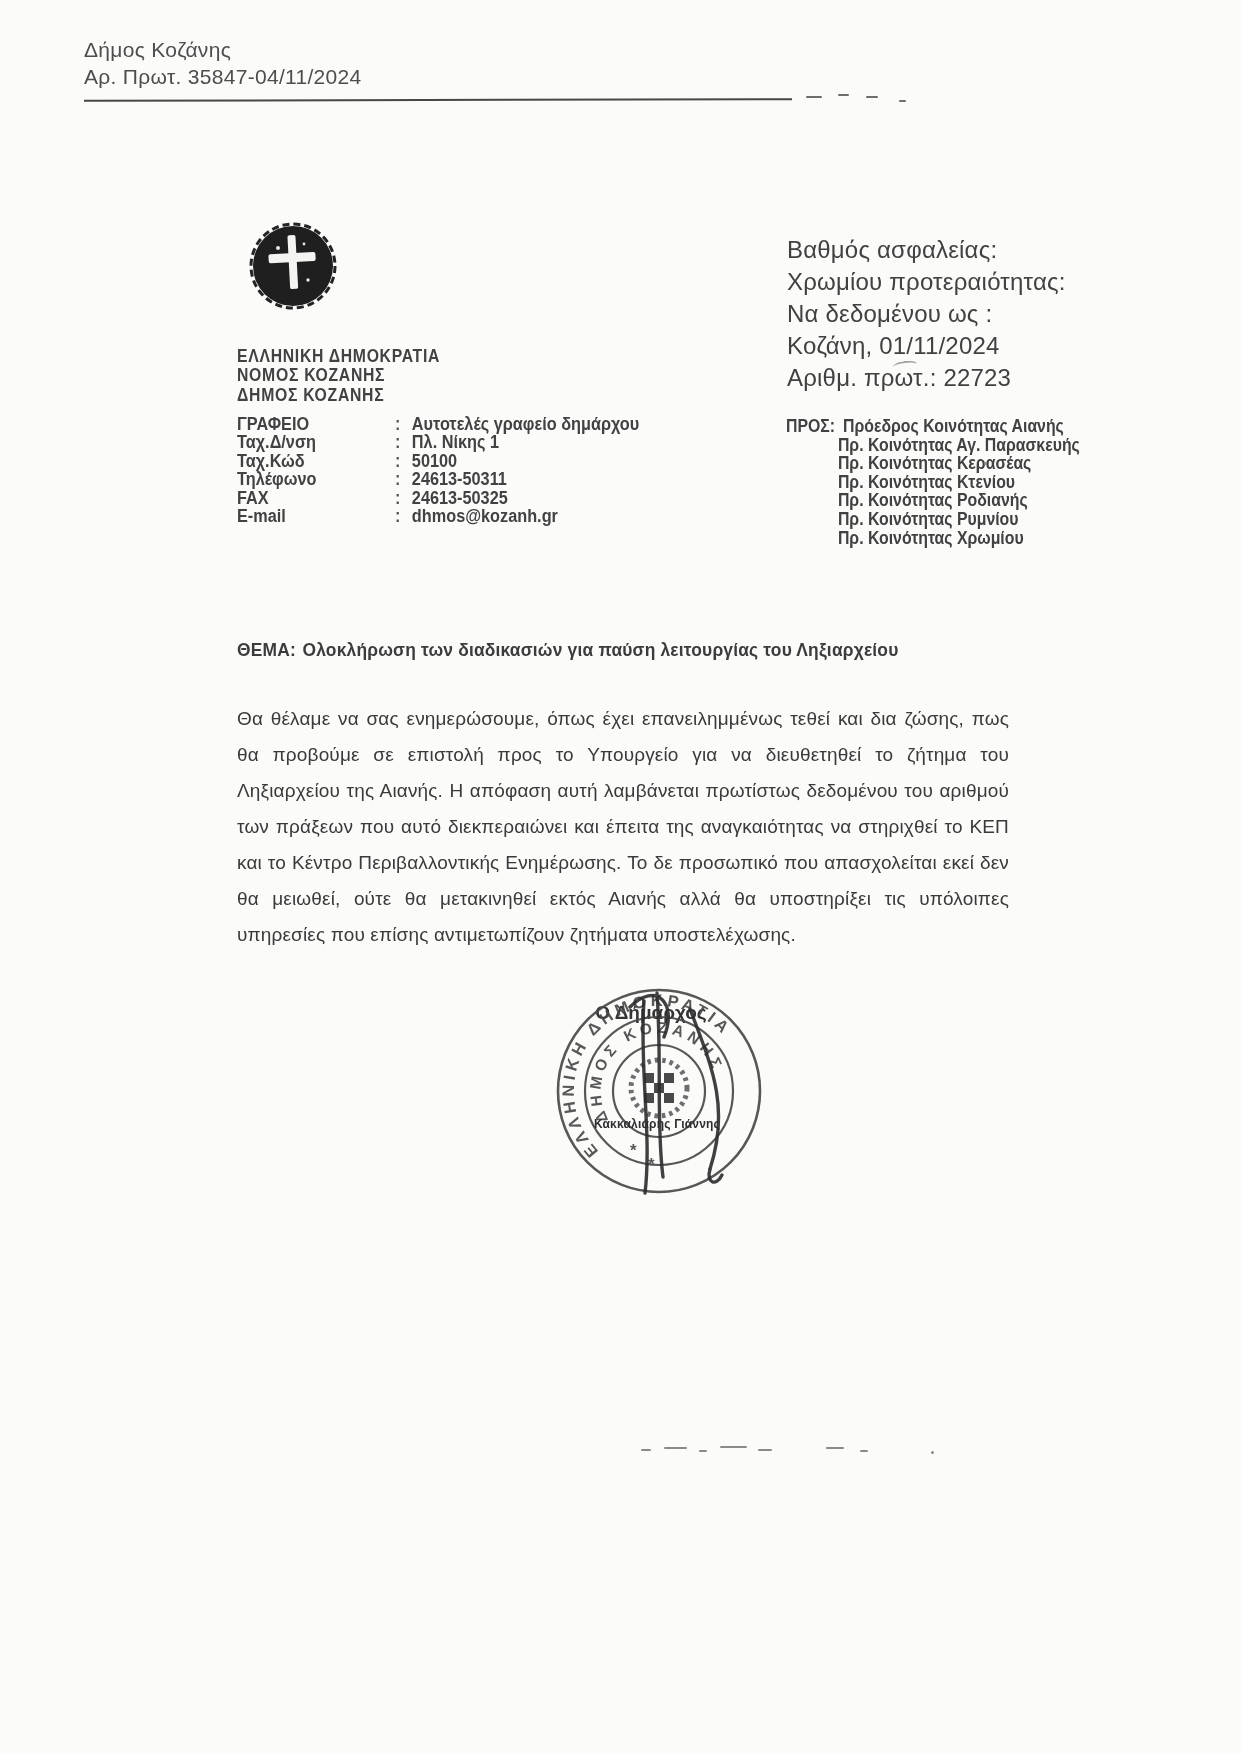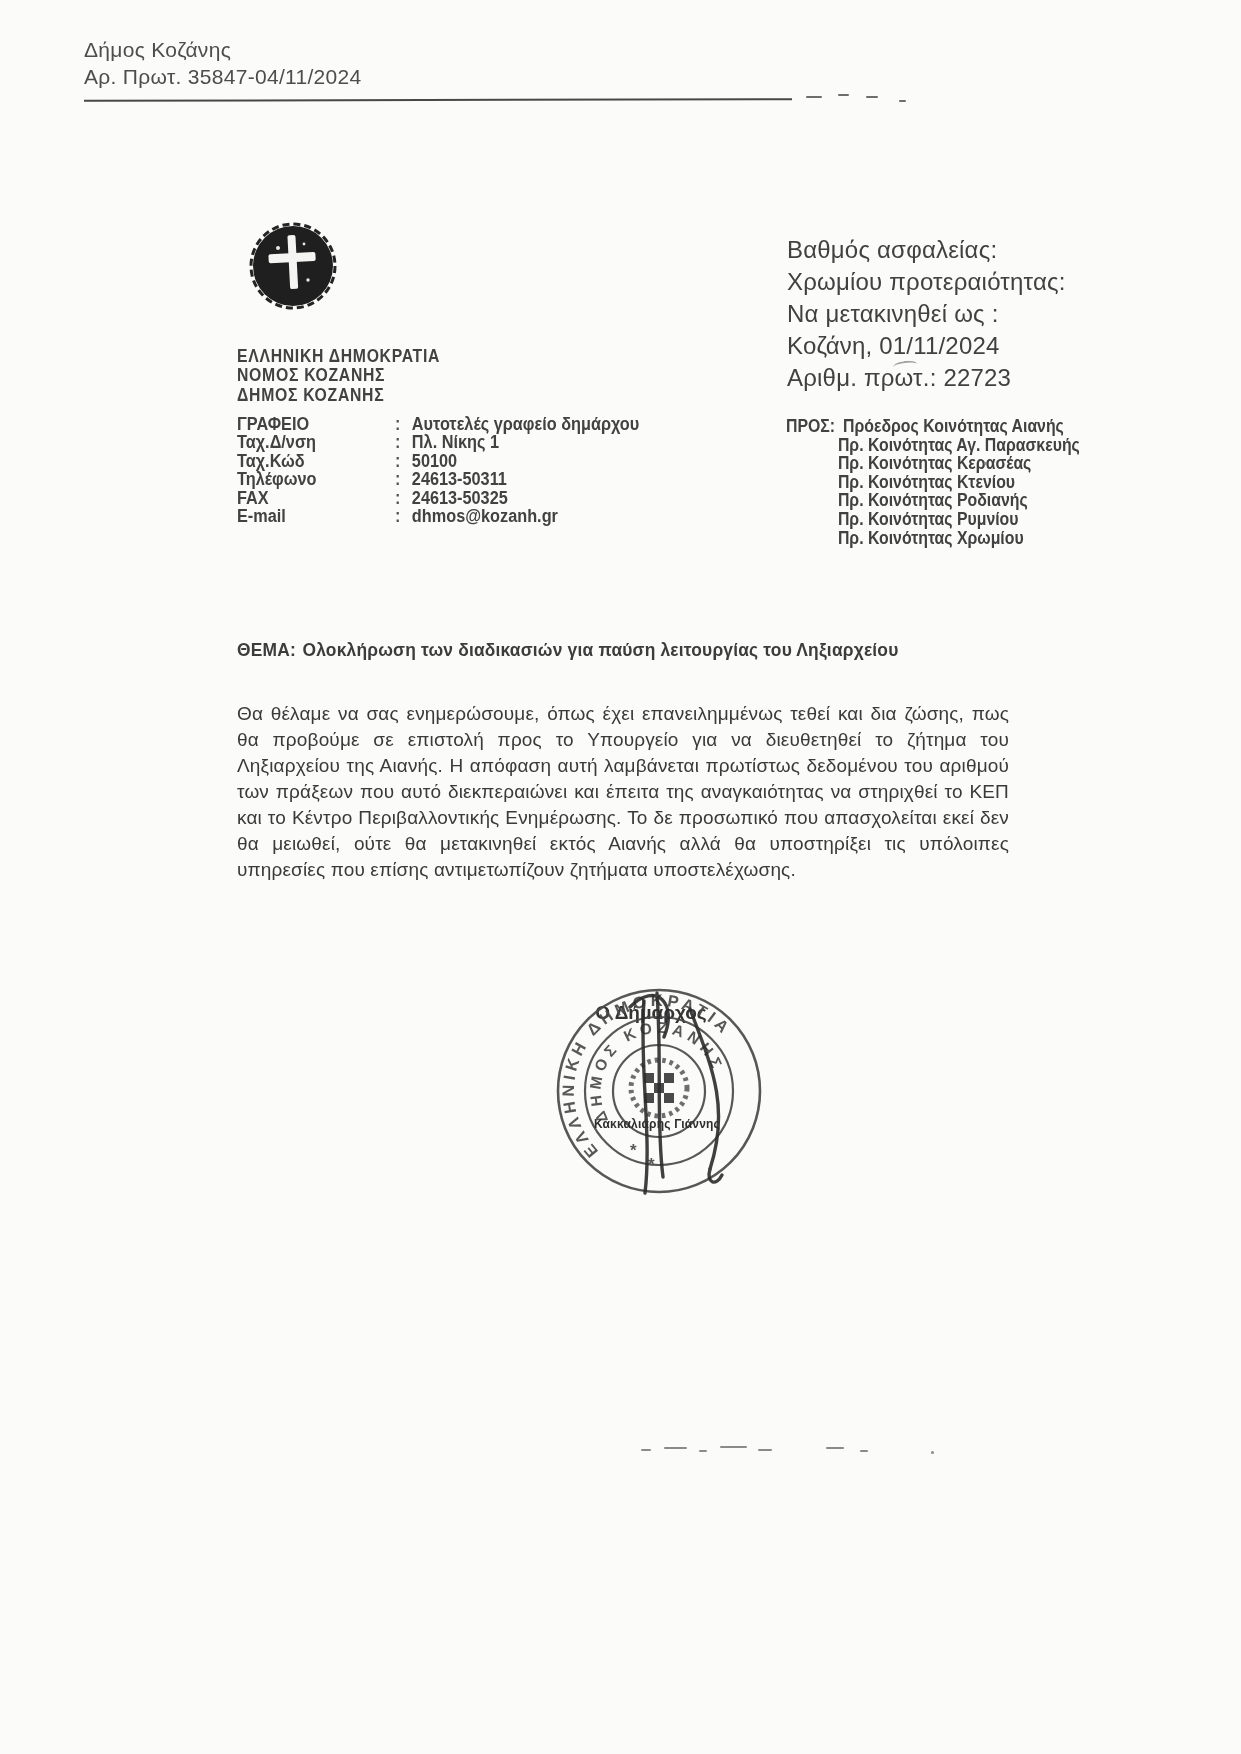--- a/index.html
+++ b/index.html
@@ -32,21 +32,21 @@
   
   .recipients{position:absolute;left:786px;top:417px;font-weight:bold;font-size:18px;line-height:18.6px;color:#414141;transform:scaleX(.88);transform-origin:0 0;white-space:nowrap;}
   .r-first{display:flex;gap:9px;}
   .r-item{margin-left:59px;}
 
   
   .subject{position:absolute;left:237px;top:639px;font-weight:bold;font-size:18.5px;color:#3c3c3c;transform:scaleX(.94);transform-origin:0 0;white-space:nowrap;letter-spacing:.2px;}
   .subject .lbl{margin-right:7px;}
 
   
-  .body-text{position:absolute;left:237px;top:701px;width:772px;font-size:19px;line-height:26px;text-align:justify;text-align-last:left;color:#3a3a3a;letter-spacing:.15px;}
+  .body-text{position:absolute;left:237px;top:701px;width:772px;font-size:19px;line-height:36px;text-align:justify;text-align-last:left;color:#3a3a3a;letter-spacing:.15px;}
 
   
   .sig-title{position:absolute;left:545px;top:1002px;width:212px;text-align:center;font-weight:bold;font-size:19px;color:#333;}
   .stamp{position:absolute;left:552px;top:984px;width:214px;height:214px;opacity:.92;}
   .sig-strokes{position:absolute;left:560px;top:955px;width:230px;height:265px;}
   .sig-name{position:absolute;left:550px;top:1117px;width:214px;text-align:center;font-weight:bold;font-size:12px;color:#2e2e2e;letter-spacing:.2px;white-space:nowrap;}
 </style>
 </head>
 <body>
 
@@ -109,21 +109,21 @@
     <div class="c-row">
       <span class="c-label">E-mail</span>
       <span class="c-sep">:</span>
       <span class="c-value">dhmos@kozanh.gr</span>
     </div>
   </div>
 
   <div class="meta-block">
     <div class="meta-line">Βαθμός ασφαλείας:</div>
     <div class="meta-line">Χρωμίου προτεραιότητας:</div>
-    <div class="meta-line">Να  μετακινηθεί ως :</div>
+    <div class="meta-line">Να  δεδομένου ως :</div>
     <div class="meta-line">Κοζάνη, 01/11/2024</div>
     <div class="meta-line">Αριθμ. πρωτ.: 22723</div>
   </div>
   <div class="squiggle"></div>
 
   <div class="recipients">
     <div class="r-first">
       <span>ΠΡΟΣ:</span>
       <span>Πρόεδρος Κοινότητας Αιανής</span>
     </div>

